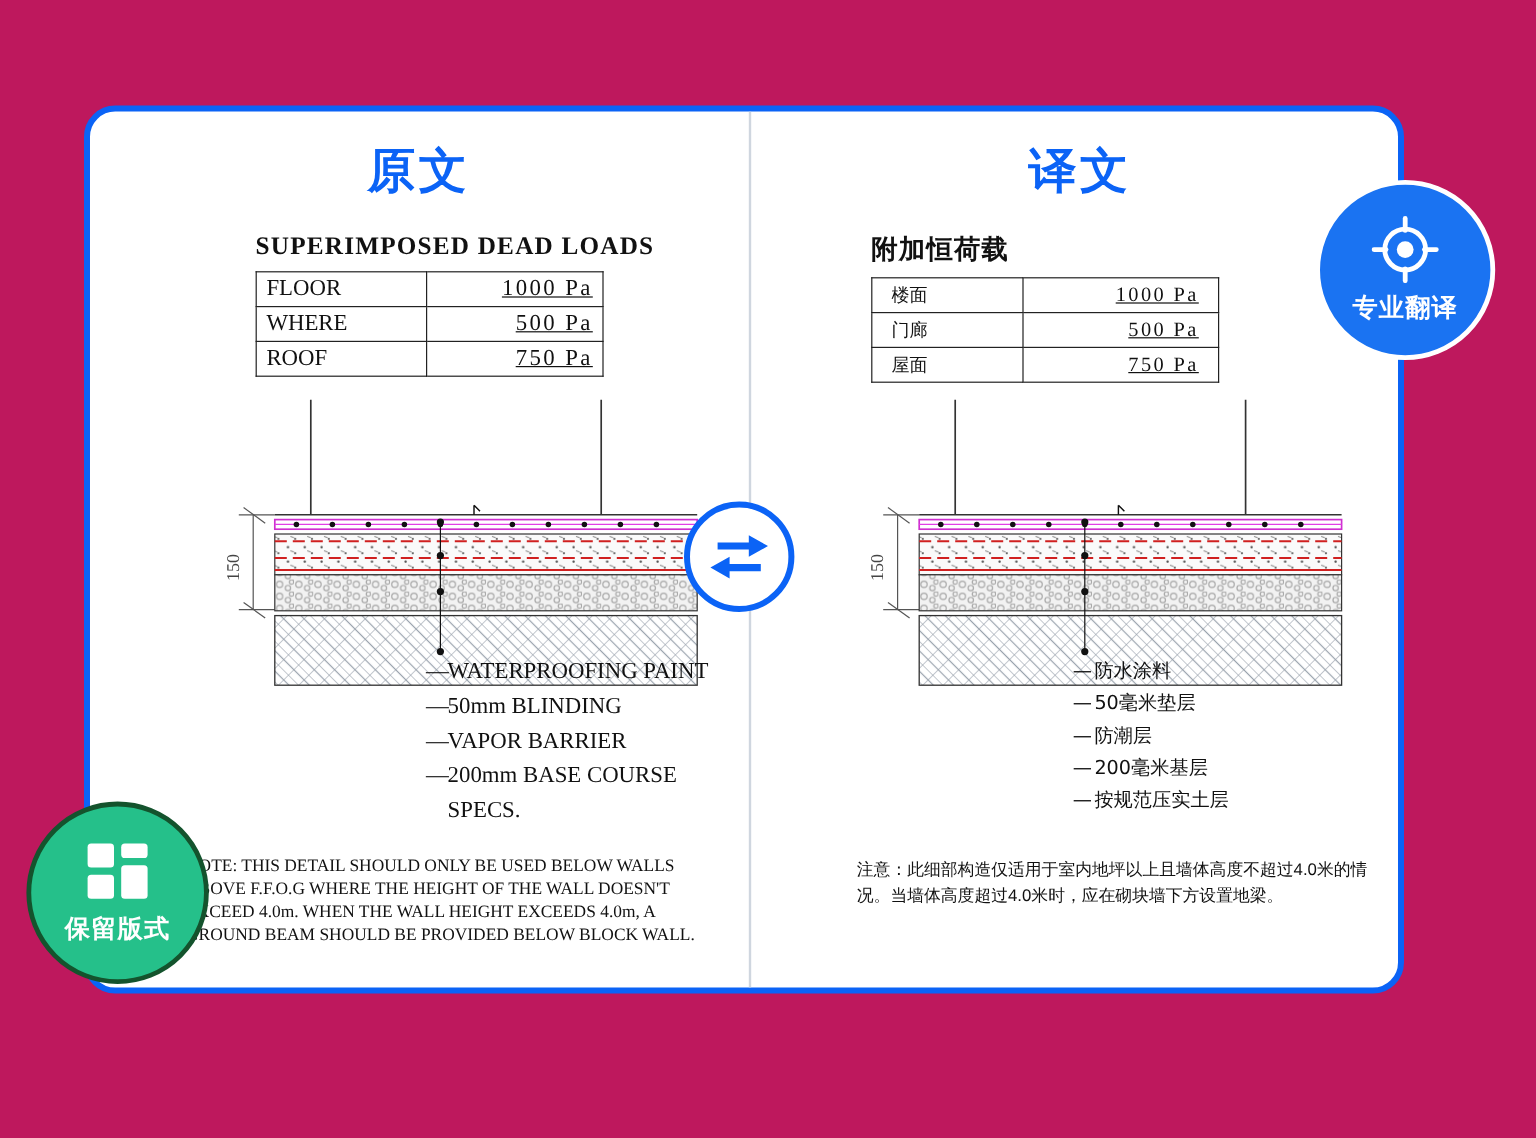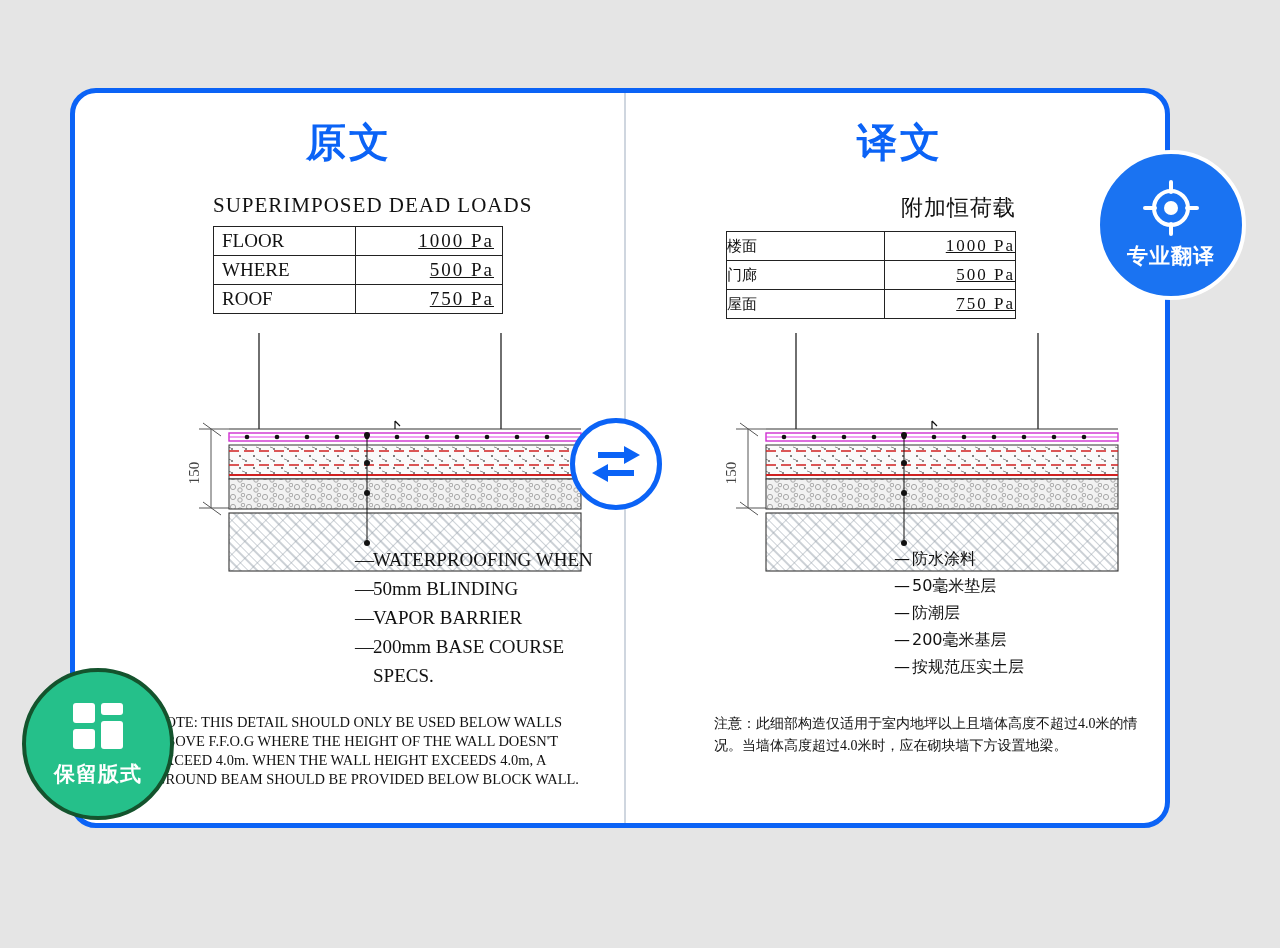--- a/index.html
+++ b/index.html
@@ -9,21 +9,21 @@
     width: 1280px;
     height: 948px;
     overflow: hidden;
     font-family: "Liberation Sans", sans-serif;
   }
 
   #stage {
     position: relative;
     width: 1280px;
     height: 948px;
-    background: #e5e5e5;
+    background: #be185d;
   }
 
   
   .card {
     position: absolute;
     left: 70px;
     top: 88px;
     width: 1100px;
     height: 740px;
     background: #ffffff;
@@ -61,26 +61,27 @@
     margin-top: 22px;
     font-family: "DejaVu Sans", sans-serif;
   }
 
   
   .table-wrap { position: absolute; }
   .table-wrap.left  { left: 138px; top: 100px; }
   .table-wrap.right { left: 100px; top: 100px; }
 
   .table-caption {
-    text-align: right;
+    text-align: left;
     font-family: "Liberation Serif", serif;
     font-size: 21px;
     letter-spacing: 1px;
     color: #111;
     margin-bottom: 8px;
+    font-weight: bold;
   }
   .table-caption.cn {
     font-family: "DejaVu Sans", sans-serif;
     font-size: 22px;
     letter-spacing: 1px;
   }
 
   table.loads {
     border-collapse: collapse;
     width: 290px;
@@ -96,21 +97,21 @@
   }
   table.loads td.val {
     text-align: right;
     letter-spacing: 2px;
     width: 130px;
     text-decoration: underline;
   }
   table.loads.cn td {
     font-family: "DejaVu Sans", sans-serif;
     font-size: 15px;
-    padding: 4px 0;
+    padding: 4px 16px;
   }
   table.loads.cn td.val {
     font-family: "Liberation Serif", serif;
     font-size: 17px;
   }
 
   
   .drawing { position: absolute; }
   .drawing.left  { left: 106px; top: 240px; }
   .drawing.right { left: 92px;  top: 240px; }
@@ -138,21 +139,21 @@
   .note {
     position: absolute;
     font-family: "Liberation Serif", serif;
     font-size: 14.5px;
     color: #111;
     line-height: 19px;
   }
   .note.left  { left: 80px;  top: 620px; width: 440px; }
   .note.right { left: 88px;  top: 620px; width: 430px; }
   .note.cn {
-    font-family: Liberation Serif, serif;
+    font-family: Liberation Sans, sans-serif;
     font-size: 14px;
     line-height: 22px;
   }
 
   
   .swap-btn {
     position: absolute;
     left: 570px;
     top: 418px;
     width: 92px;
@@ -311,21 +312,21 @@
 
           <line x1="186" y1="102" x2="186" y2="210" stroke="#111" stroke-width="1"></line>
           <circle cx="186" cy="102" r="3" fill="#111"></circle>
           <circle cx="186" cy="130" r="3" fill="#111"></circle>
           <circle cx="186" cy="160" r="3" fill="#111"></circle>
           <circle cx="186" cy="210" r="3" fill="#111"></circle>
         </svg>
       </div>
 
       <div class="legend left">
-        <div class="legend-row"><span class="legend-dash">—</span><span>WATERPROOFING  WHEN</span></div>
+        <div class="legend-row"><span class="legend-dash">—</span><span>WATERPROOFING  PAINT</span></div>
         <div class="legend-row"><span class="legend-dash">—</span><span>50mm  BLINDING</span></div>
         <div class="legend-row"><span class="legend-dash">—</span><span>VAPOR   BARRIER</span></div>
         <div class="legend-row"><span class="legend-dash">—</span><span>200mm  BASE COURSE</span></div>
         <div class="legend-sub">SPECS.</div>
       </div>
 
       <div class="note left">NOTE: THIS DETAIL SHOULD ONLY BE USED BELOW WALLS ABOVE F.F.O.G WHERE THE HEIGHT OF THE WALL DOESN'T EXCEED 4.0m. WHEN THE WALL HEIGHT EXCEEDS 4.0m, A GROUND BEAM SHOULD BE PROVIDED BELOW BLOCK WALL.</div>
     </div>
 
     <div class="pane pane-right">

